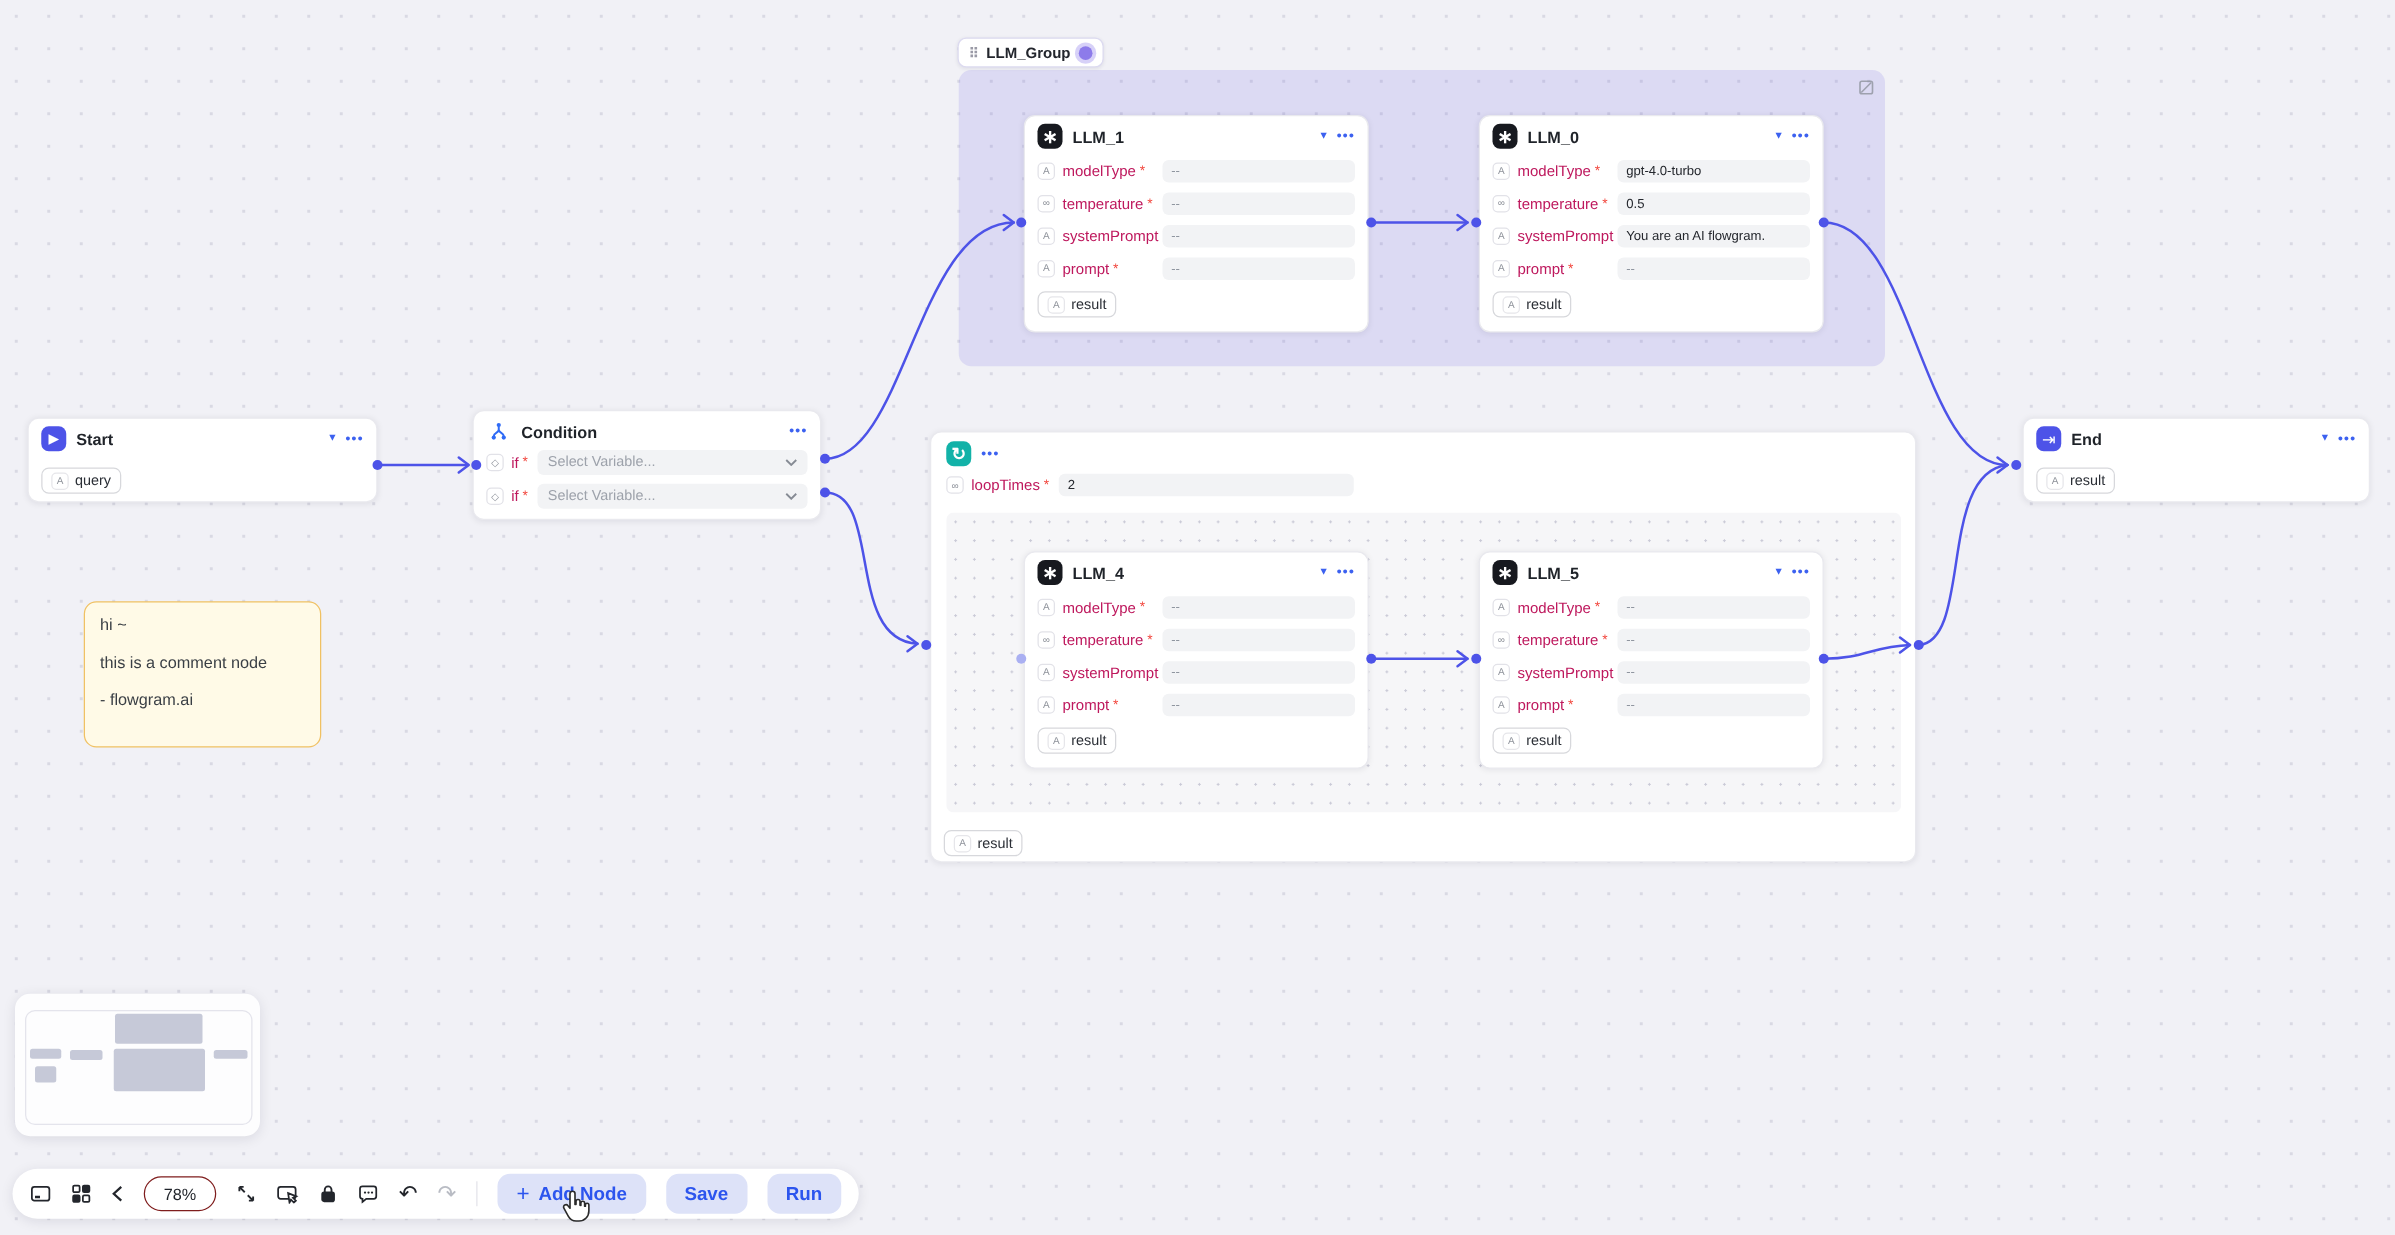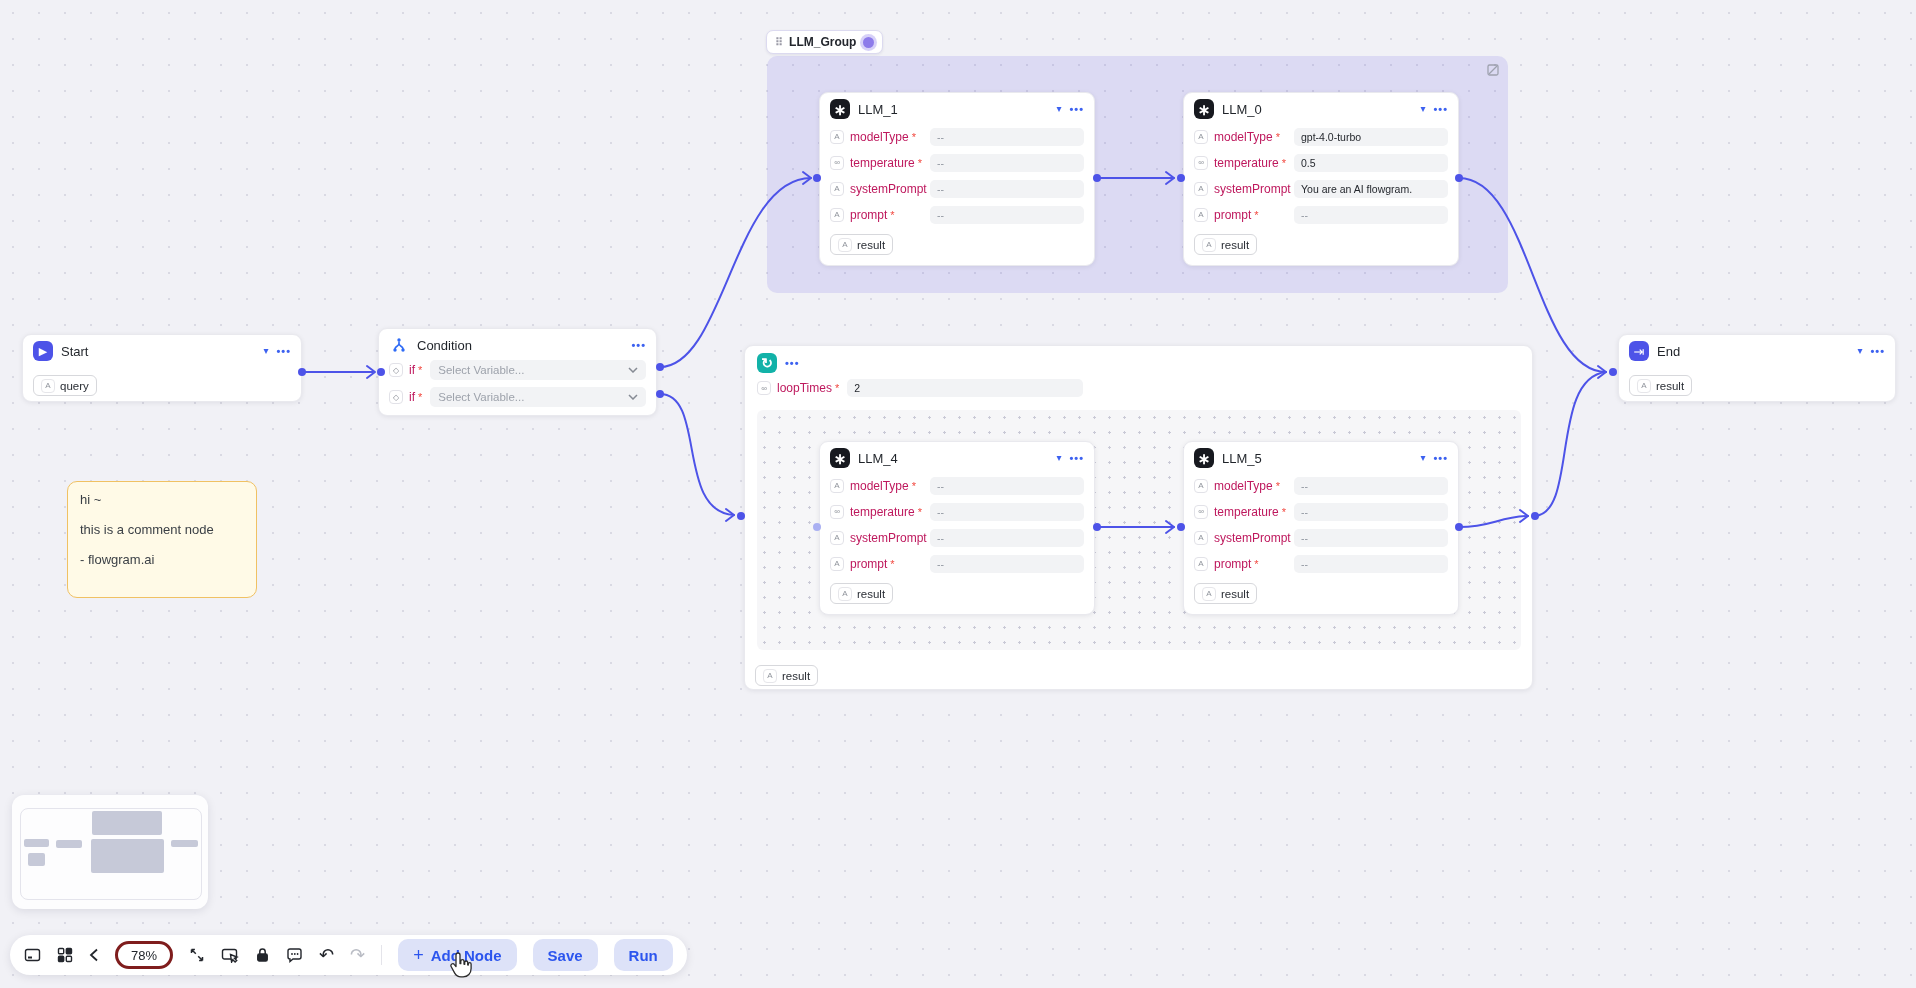--- a/index.html
+++ b/index.html
@@ -43,21 +43,21 @@
   .n-icon {
     width:20px; height:20px; border-radius:6px; flex:0 0 auto;
     display:flex; align-items:center; justify-content:center;
     color:#fff; font-size:11px; line-height:1;
   }
   .n-icon.llm   { background:#17191f; font-size:15px; font-weight:700; }
   .n-icon.start { background:#4d53e8; }
   .n-icon.end   { background:#4d53e8; font-size:13px; }
   .n-icon.loop  { background:#12b2a8; font-size:14px; font-weight:700; }
   .n-icon.cond  { background:transparent; }
-  .n-title { font-size:13px; font-weight:400; color:#1f2329; flex:1 1 auto; white-space:nowrap; }
+  .n-title { font-size:13px; font-weight:700; color:#1f2329; flex:1 1 auto; white-space:nowrap; }
   .n-collapse { color:#3c61f0; font-size:10px; line-height:1; }
   .n-more { color:#3c61f0; font-size:11px; font-weight:700; letter-spacing:1px; line-height:1; }
 
   .f-row { display:flex; align-items:center; height:23px; margin:0 10px 3px 10px; }
   .type-chip {
     width:14px; height:14px; flex:0 0 auto;
     border:1px solid #e2e2e8; border-radius:4px; background:#fff;
     color:#8f939b; font-size:8px; display:flex; align-items:center; justify-content:center;
   }
   .f-label { margin-left:6px; font-size:12px; color:#be185d; white-space:nowrap; }
@@ -131,21 +131,21 @@
   .toolbar {
     left:10px; top:935px; height:40px;
     display:flex; align-items:center; gap:16px; padding:0 14px;
     background:#fff; border-radius:20px;
     box-shadow:0 2px 10px rgba(20,20,50,.10);
   }
   .tb-icon { display:flex; align-items:center; justify-content:center; color:#23262c; }
   .tb-icon.muted { color:#b9bcc4; }
   .tb-glyph { font-size:18px; line-height:1; }
   .zoom-box {
-    width:58px; height:28px; border:3px solid #7f1d1d; border-radius:14px;
+    width:58px; height:28px; border:1px solid #7f1d1d; border-radius:14px;
     display:flex; align-items:center; justify-content:center;
     font-size:13px; color:#1f2329;
   }
   .tb-divider { width:1px; height:20px; background:#e4e4ea; }
   .tb-btn {
     height:32px; display:flex; align-items:center; gap:7px; padding:0 15px;
     background:#dde2f8; border-radius:10px;
     color:#2c55ee; font-size:15px; font-weight:700; border:none; cursor:pointer;
     font-family:"Liberation Sans", sans-serif;
   }

